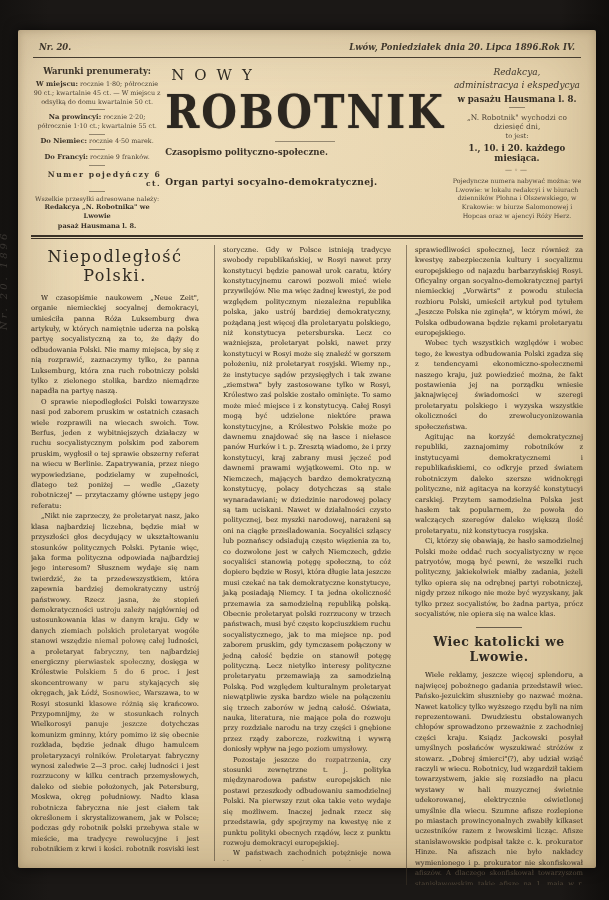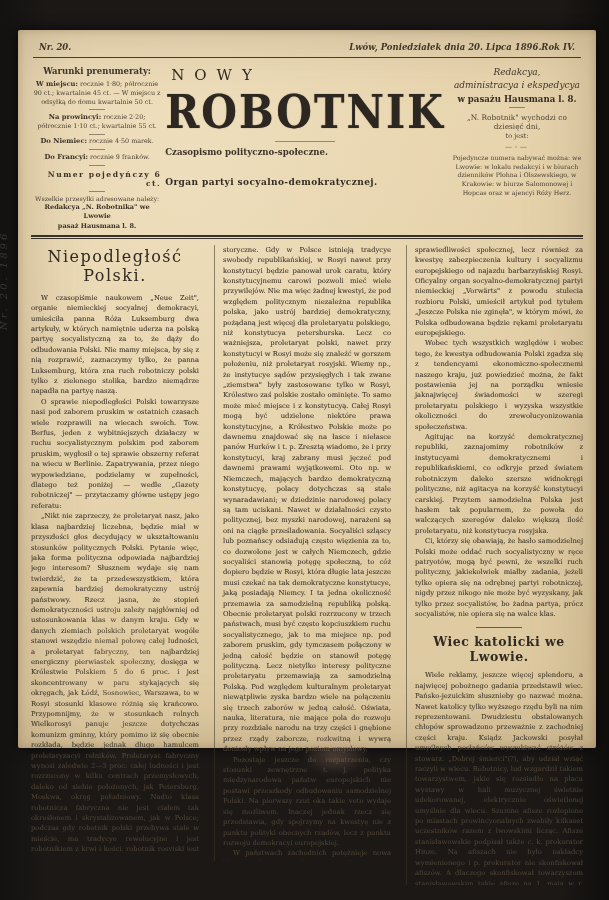--- a/index.html
+++ b/index.html
@@ -7,21 +7,21 @@
     width:609px;height:900px;position:relative;overflow:hidden;
     background:linear-gradient(90deg,#141210 0%,#1b1816 8%,#1b1816 92%,#100e0c 100%);
     font-family:"DejaVu Serif", serif;
   }
   .margin-marks{
     position:absolute;left:-2px;top:70px;width:20px;height:260px;
     color:#9a9288;opacity:.28;font-style:italic;font-size:10px;letter-spacing:3px;
     writing-mode:vertical-rl;transform:rotate(180deg);filter:blur(.6px);
   }
   .paper{
-    position:absolute;left:18px;top:30px;width:578px;height:718px;
+    position:absolute;left:18px;top:30px;width:578px;height:838px;
     background:
       radial-gradient(ellipse at 30% 20%, rgba(255,246,222,.25), rgba(0,0,0,0) 60%),
       linear-gradient(155deg,#ecd9b4 0%,#e5d2ab 45%,#dcc79e 100%);
     box-shadow: inset 0 0 70px rgba(95,72,40,.30), inset 0 0 8px rgba(70,50,25,.25), 0 0 14px rgba(0,0,0,.7);
     border-radius:2px;
     color:#473d30;
     box-sizing:border-box;
     padding:10px 13px 0 13px;
   }
   .stain1{position:absolute;left:300px;top:735px;width:70px;height:40px;border-radius:50%;
@@ -128,20 +128,21 @@
       <div class="mast-sub2">Organ partyi socyalno-demokratycznej.</div>
     </div>
 
     <div class="head-right">
       <div class="off-it">Redakcya,</div>
       <div class="off-it">administracya i ekspedycya</div>
       <div class="off-addr">w pasażu Hausmana l. 8.</div>
       <div class="tiny-sep"></div>
       <div class="off-l4">„N. Robotnik" wychodzi co dziesięć dni,</div>
       <div class="off-l5">to jest:</div>
+      <div class="off-l6">1., 10. i 20. każdego miesiąca.</div>
       <div class="orn">—◦—</div>
       <div class="off-note">Pojedyncze numera nabywać można: we Lwowie: w lokalu redakcyi i w biurach dzienników Plohna i Olszewskiego, w Krakowie: w biurze Salomonowej i Hopcas oraz w ajencyi Róży Herz.</div>
     </div>
 
   </div>
 
   <div class="rule-thick"></div>
   <div class="rule-thick2"></div>
 
   <div class="cols">

